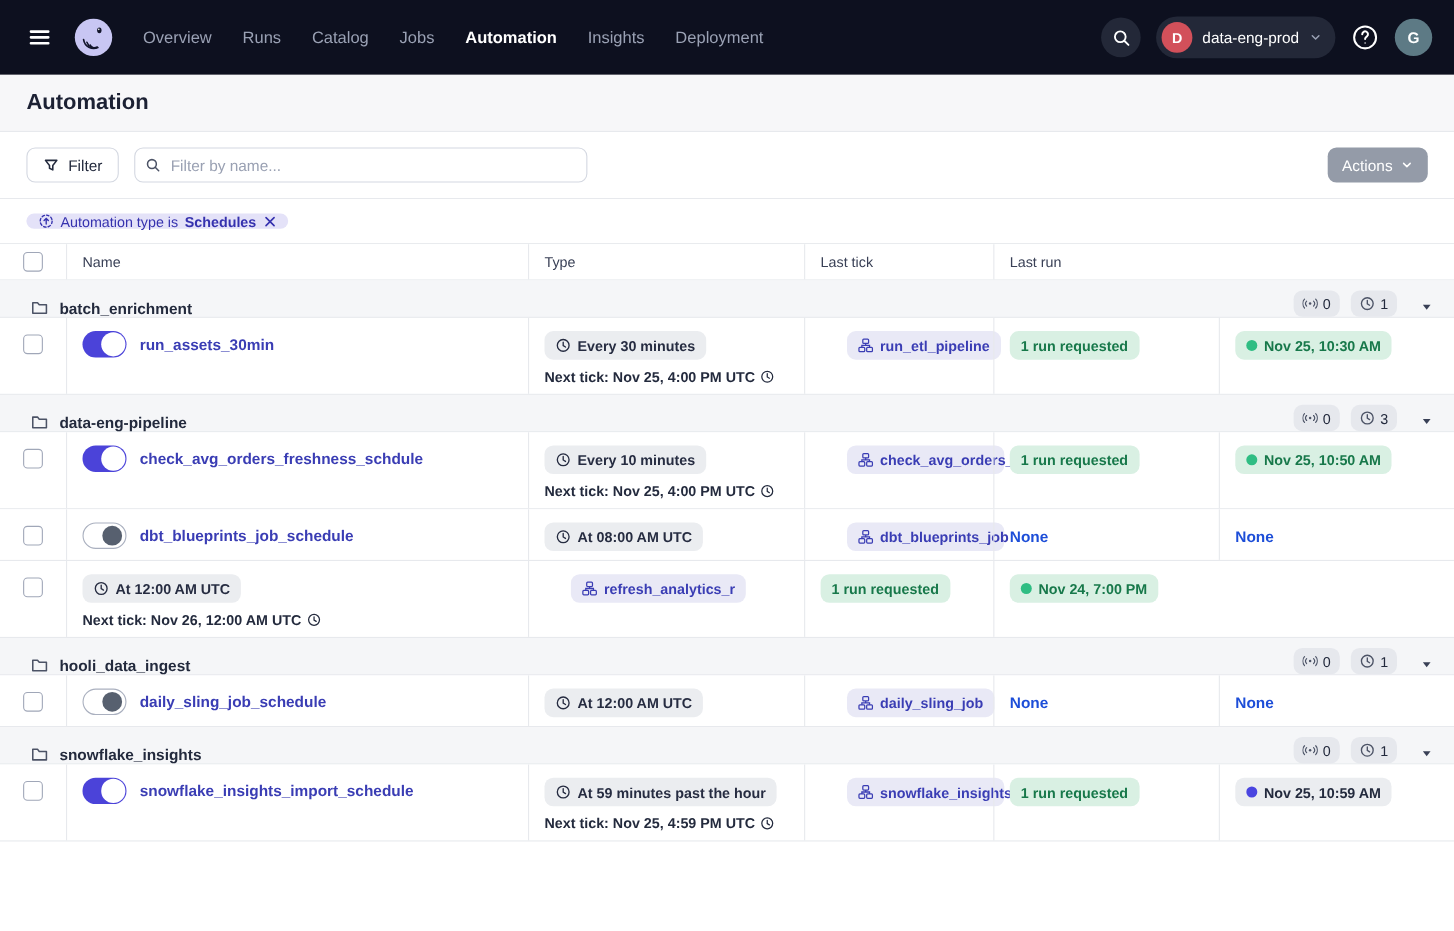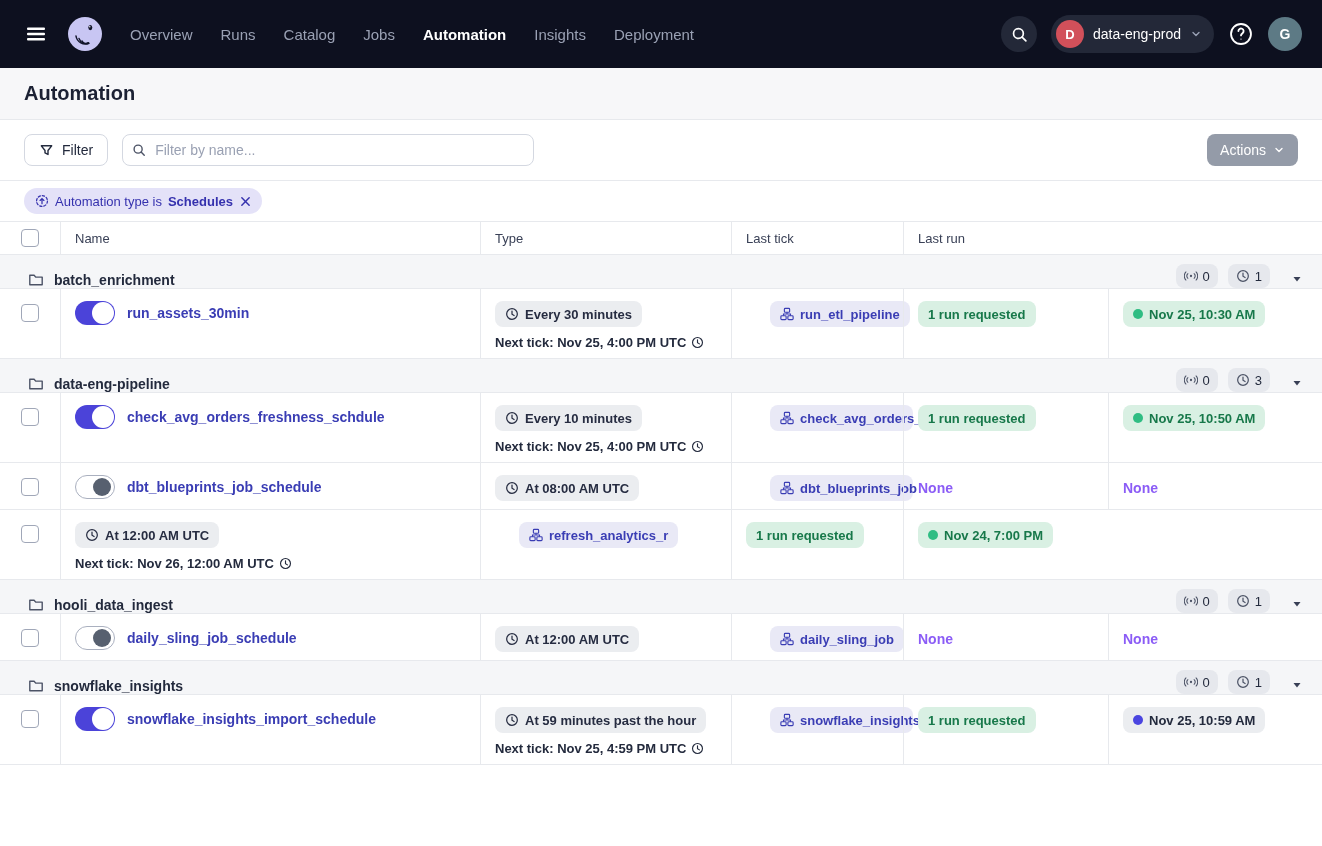--- a/index.html
+++ b/index.html
@@ -35,21 +35,21 @@
   .toolbar { height:61px; display:flex; align-items:center; padding:0 24px; gap:14px; border-bottom:1px solid #e7e9ed; background:#fff; }
   .filter-btn { height:32px; border:1px solid #d4d8e1; border-radius:8px; background:#fff; display:inline-flex; align-items:center; gap:8px; padding:0 14px; font-size:14px; color:#232a3d; cursor:pointer; }
   .search-wrap { position:relative; width:412px; }
   .search-input { width:100%; height:32px; border:1px solid #d4d8e1; border-radius:8px; padding:0 10px 0 32px; font-size:14px; color:#232a3d; outline:none; background:#fff; }
   .search-input::placeholder { color:#9aa1b3; }
   .search-icon-sm { position:absolute; left:10px; top:9px; color:#4c5366; }
   .actions-btn { margin-left:auto; height:32px; border:none; border-radius:8px; background:#949ba8; color:#fff; font-size:14px; display:inline-flex; align-items:center; gap:7px; padding:0 13px; cursor:pointer; }
 
   
   .chip-row { height:41px; border-bottom:1px solid #e7e9ed; display:flex; align-items:center; padding:0 24px; background:#fff; }
-  .chip { height:26px; border-radius:13px; background:#e4e2f8; color:#3531ae; display:inline-flex; align-items:center; gap:6px; padding:0 11px; font-size:13px; cursor:pointer; }
+  .chip { height:14px; border-radius:13px; background:#e4e2f8; color:#3531ae; display:inline-flex; align-items:center; gap:6px; padding:0 11px; font-size:13px; cursor:pointer; }
   .chip-value { font-weight:700; }
   .chip-close { display:flex; cursor:pointer; margin-left:1px; }
 
   
   .header-row, .data-row { display:grid; grid-template-columns:60px 420px 251px 172px 205px 1fr; }
   .header-row { height:33px; border-bottom:1px solid #e7e9ed; color:#394056; font-size:13px; background:#fff; }
   .hcell { padding-left:14px; display:flex; align-items:center; }
   .hcell + .hcell { border-left:1px solid #e7e9ed; }
   .hcell.c-check { padding-left:0; justify-content:center; }
   .checkbox { width:18px; height:18px; border:1.5px solid #a0a7b8; border-radius:4px; background:#fff; cursor:pointer; flex:none; }
@@ -77,21 +77,21 @@
   .pill { display:inline-flex; align-items:center; height:26px; border-radius:8px; padding:0 10px; font-size:13px; gap:6px; white-space:nowrap; max-width:100%; }
   .pill .pi { flex:none; }
   .type-pill { background:#ebedf0; color:#262c41; }
   .target-pill { background:#e9e9f6; color:#3a3db4; cursor:pointer;margin-left:24px; }
   .status-green { background:#d9f0e3; color:#17784a; }
   .status-indigo { background:#ebedf0; color:#232a3d; }
   .dot { width:10px; height:10px; border-radius:50%; flex:none; }
   .status-green .dot { background:#2fbd83; }
   .status-indigo .dot { background:#4a45e0; }
   .next-tick { margin-top:8px; font-size:13px; color:#232a3d; display:flex; align-items:center; gap:5px; white-space:nowrap; }
-  .none-text { font-size:14px; color:#8b5cf6; line-height:26px; }
+  .none-text { font-size:14px; color:#1d4ed8; line-height:26px; }
 </style>
 </head>
 <body>
 
 <div class="topnav">
   <span class="hamburger">
     <svg width="24" height="24" viewBox="0 0 24 24" fill="#fff">
         <rect x="3" y="5.5" width="18" height="2.4" rx="1"></rect>
         <rect x="3" y="10.8" width="18" height="2.4" rx="1"></rect>
         <rect x="3" y="16.1" width="18" height="2.4" rx="1"></rect>

